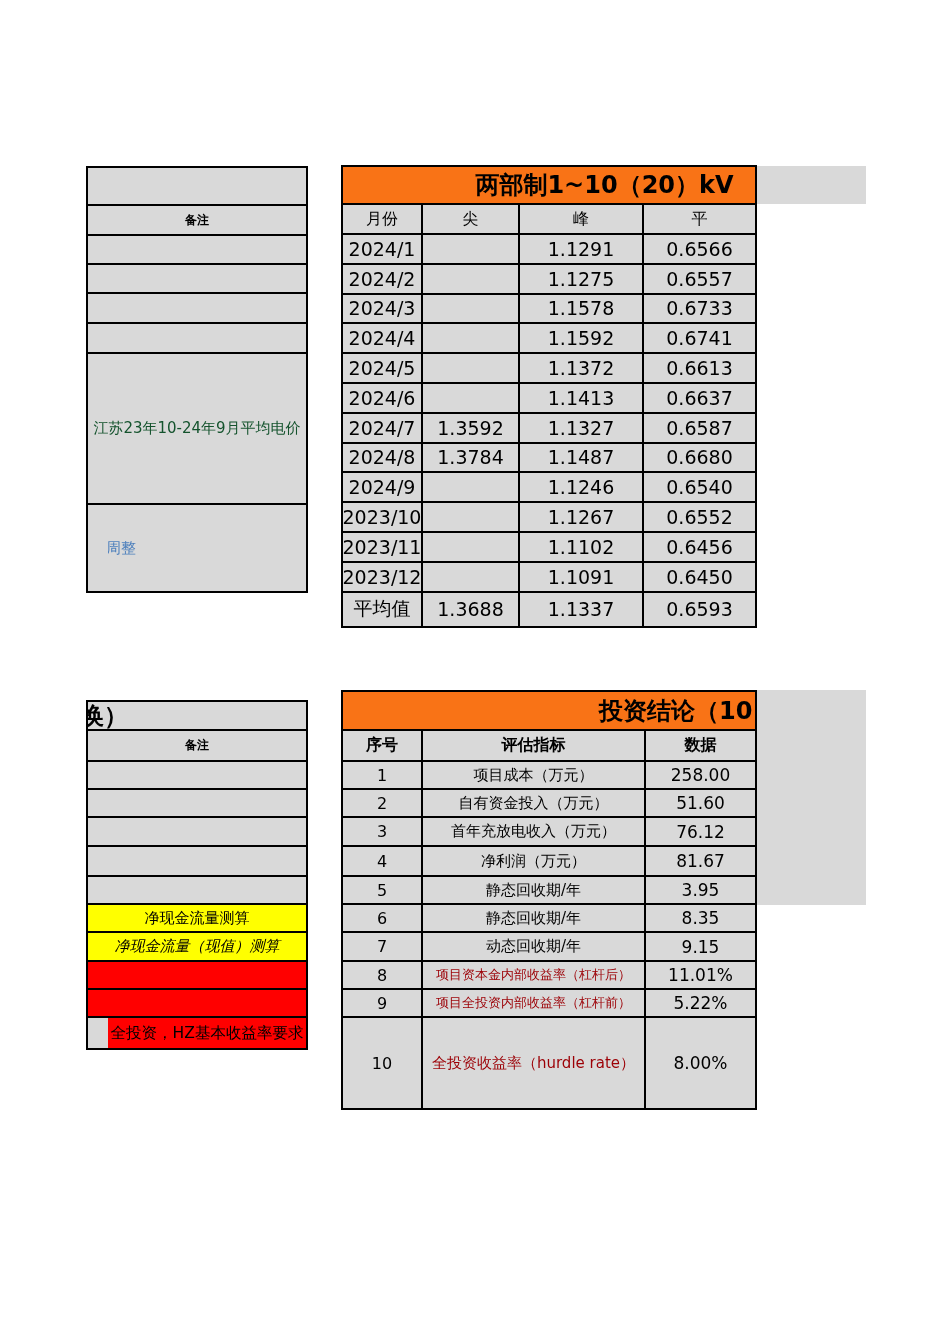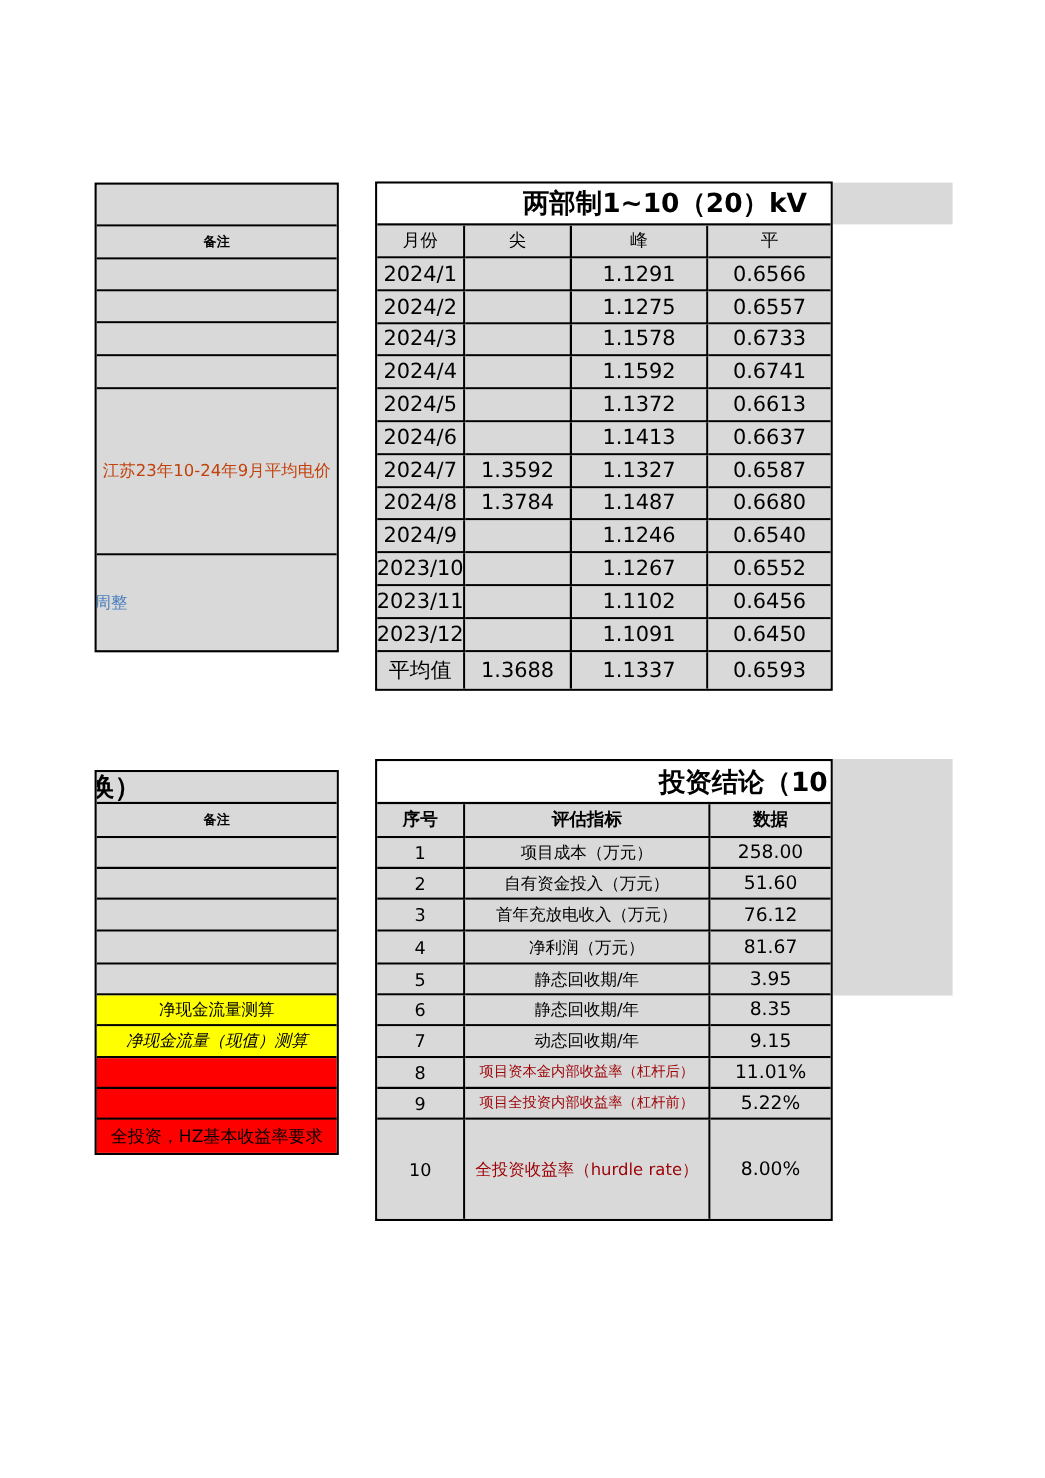--- a/index.html
+++ b/index.html
@@ -11,42 +11,42 @@
   .spill{position:absolute;background:#d9d9d9;z-index:1;}
   #spillTop{left:757px;top:166px;width:109px;height:38px;}
   #spillBottom{left:757px;top:690px;width:109px;height:215px;}
 
   
   .tframe{position:absolute;border:2px solid #000;background:#d9d9d9;box-sizing:border-box;z-index:2;}
 
   
   .vstack{display:flex;flex-direction:column;}
   .vrow{border-bottom:2px solid #000;background:#d9d9d9;display:flex;align-items:center;justify-content:center;box-sizing:border-box;overflow:hidden;}
-  .vrow:last-child{border-bottom:none;flex:1;}
+  .vrow:last-child{border-bottom:none;flex:1;margin-left:20px;}
   #notesTop{left:86px;top:166px;width:222px;height:427px;}
   #notesBottom{left:86px;top:700px;width:222px;height:350px;}
   .hdr-label{font-weight:bold;font-size:12px;}
   .title-frag{font-weight:bold;font-size:24px;margin-left:-8px;white-space:nowrap;}
-  .red-note{color:#c2410c;font-size:15px;text-align:center;line-height:1.3;padding:0 5px;}
+  .red-note{color:#14532d;font-size:15px;text-align:center;line-height:1.3;padding:0 5px;}
   .blue-note{color:#4f81bd;font-size:15px;margin-left:-2px;}
   .row-left{justify-content:flex-start;}
   .hl-yellow{background:#ffff00;}
   .hl-red{background:#ff0000;}
   .note-text{font-size:15px;text-align:center;}
   .note-text-wide{font-size:15.5px;text-align:center;white-space:nowrap;}
 
   
   .grid{display:grid;}
   #priceGrid{left:341px;top:165px;width:416px;height:463px;
     grid-template-columns:80px 97px 124px 1fr;
     grid-template-rows:38px 30px repeat(12,29.8px) 1fr;}
   #conclGrid{left:341px;top:690px;width:416px;height:420px;
     grid-template-columns:80px 223px 1fr;
     grid-template-rows:39px 31px 28px 28px 29px 30px 28px 28px 29px 28px 28px 1fr;}
-  .t-cell{grid-column:1/-1;position:relative;border-bottom:2px solid #000;background:#ffffff;}
+  .t-cell{grid-column:1/-1;position:relative;border-bottom:2px solid #000;background:#f97316;}
   .t-cell.clip{overflow:hidden;}
   .t-span-centered{position:absolute;left:0;top:0;width:523px;height:100%;
     display:flex;align-items:center;justify-content:center;
     font-weight:bold;font-size:24px;white-space:nowrap;z-index:3;}
   .t-span-offset{position:absolute;left:256px;top:0;height:100%;
     display:flex;align-items:center;font-weight:bold;font-size:24px;white-space:nowrap;}
   .grid-cell{border-right:2px solid #000;border-bottom:2px solid #000;background:#d9d9d9;
     display:flex;align-items:center;justify-content:center;box-sizing:border-box;overflow:hidden;}
   .grid-cell.last-col{border-right:none;}
   .grid-cell.last-row{border-bottom:none;}

